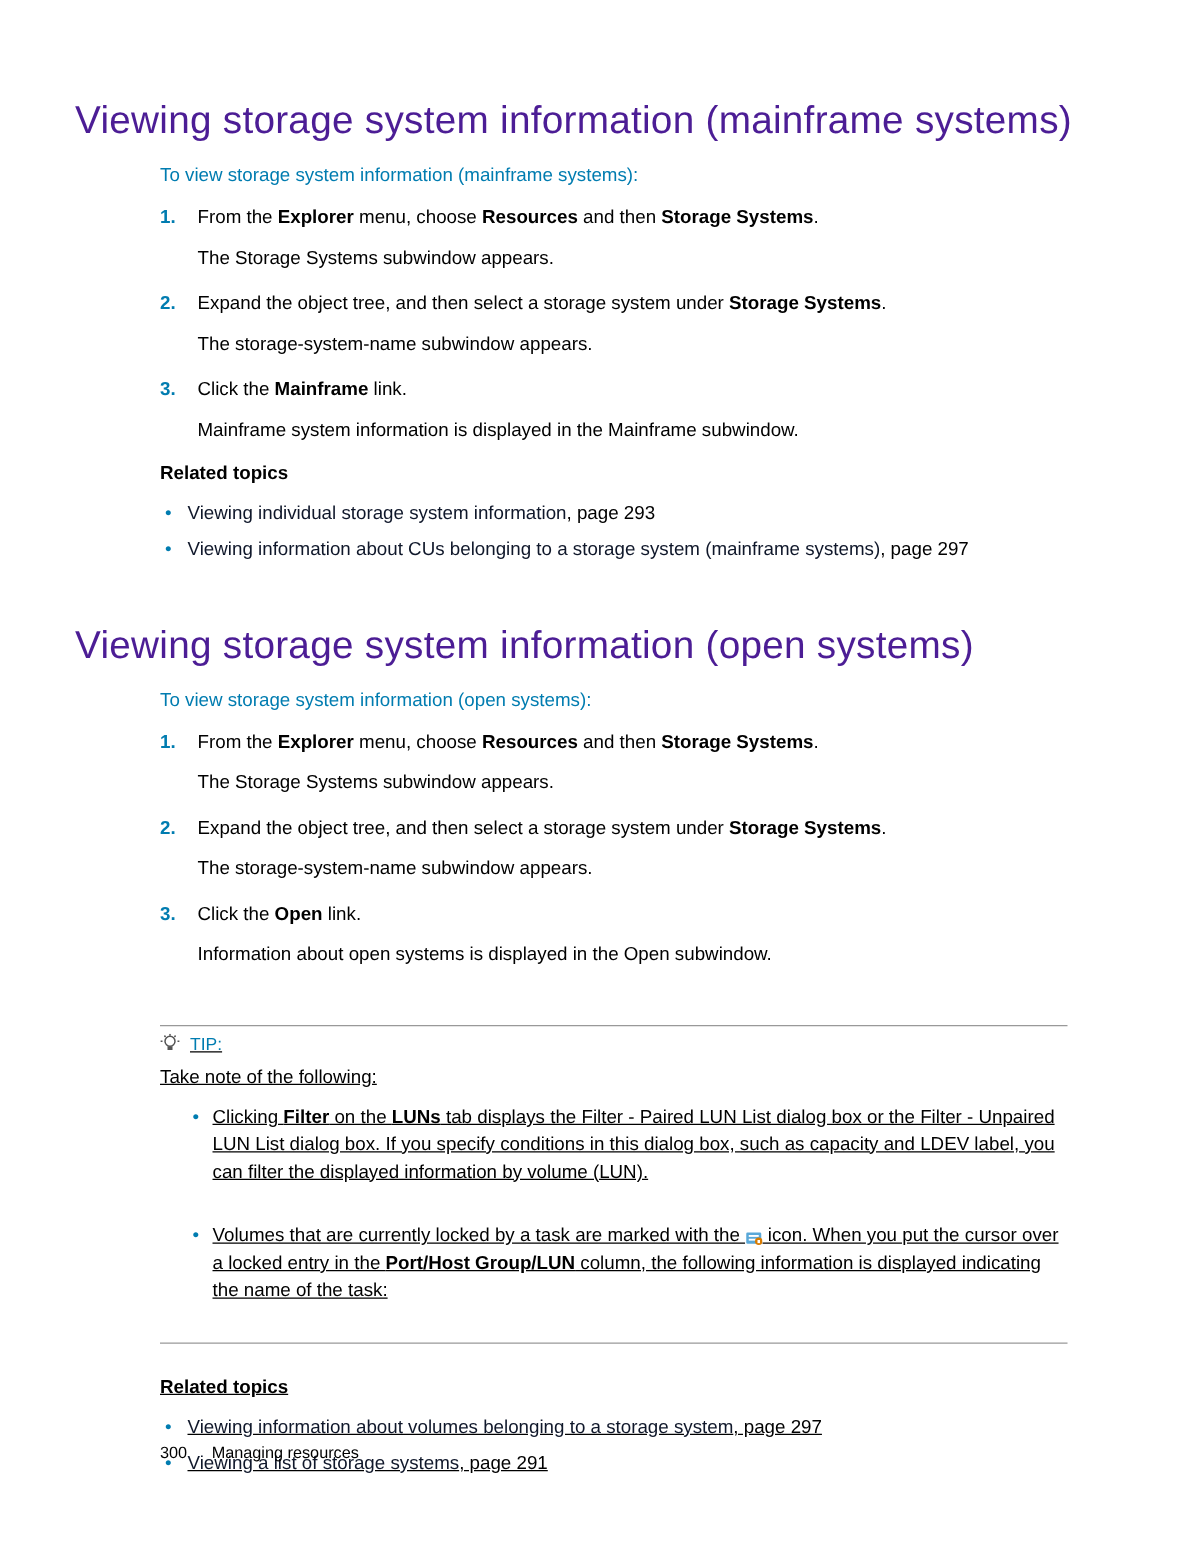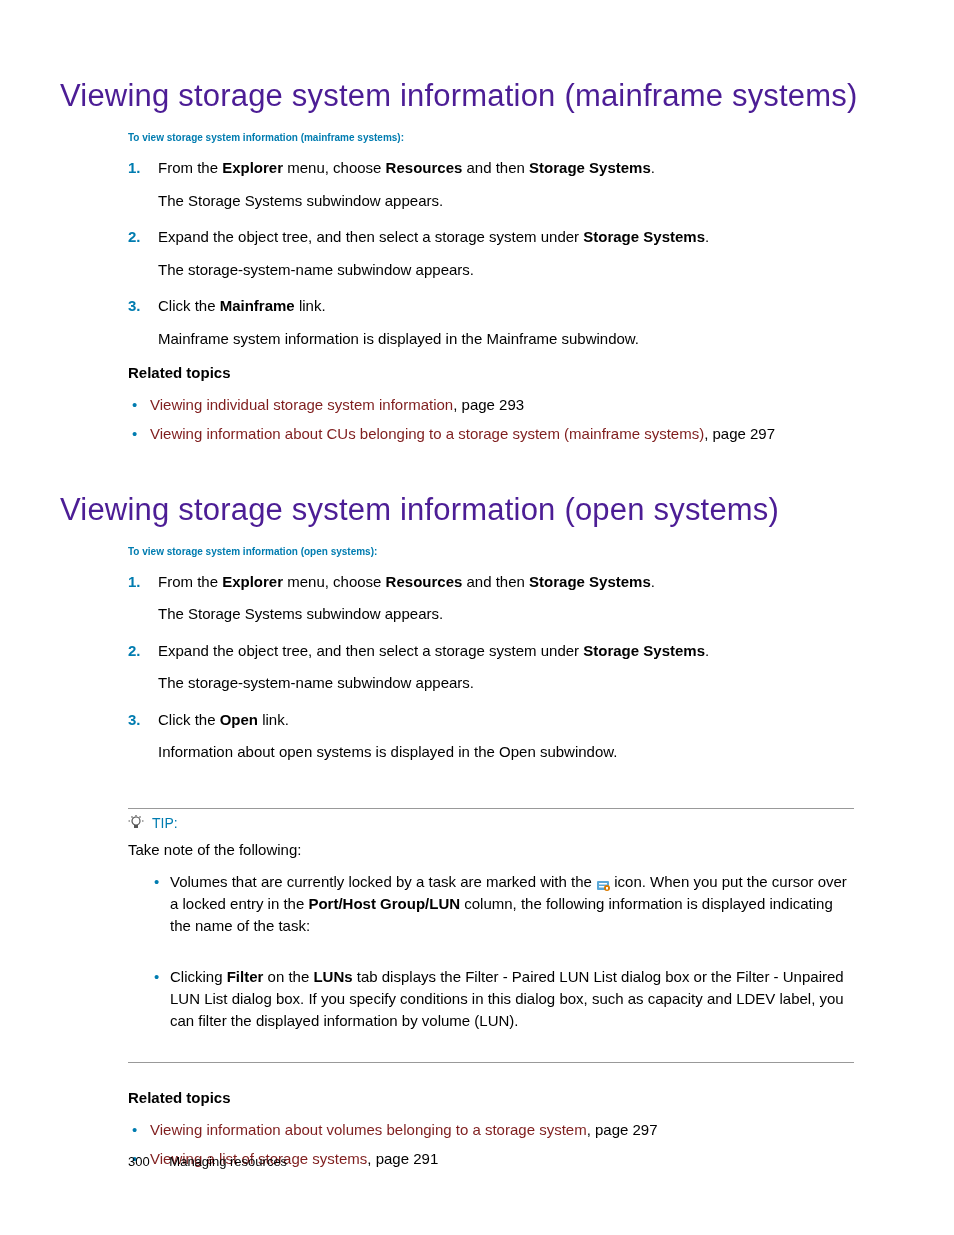--- a/index.html
+++ b/index.html
@@ -20,22 +20,22 @@
     color: #4c1d95;
     margin: 0 0 18px 0;
     letter-spacing: 0.2px;
   }
   .indent {
     margin-left: 68px;
     margin-right: 40px;
   }
   .sub-procedure-title {
     color: #007cb0;
-    font-weight: bold;
-    font-size: 10px;
+    font-weight: normal;
+    font-size: 15px;
     margin: 0 0 14px 0;
   }
   ol.steps {
     list-style: none;
     padding: 0;
     margin: 0 0 14px 0;
     counter-reset: step;
   }
   ol.steps > li {
     counter-increment: step;
@@ -78,27 +78,28 @@
   }
   ul.bullets > li::before {
     content: "•";
     position: absolute;
     left: 4px;
     top: 0;
     color: #007cb0;
     font-size: 15px;
   }
   a.doc-link {
-    color: #7f1d1d;
+    color: #0f172a;
     text-decoration: none;
   }
   .section-gap { height: 26px; }
   .tip-block {
     margin: 44px 4px 0 68px;
     margin-right: 40px;
+    text-decoration: underline;
   }
   .tip-rule {
     border-top: 1px solid #999;
     margin-bottom: 6px;
   }
   .tip-header {
     display: flex;
     align-items: center;
     gap: 8px;
     margin-bottom: 8px;
@@ -225,31 +226,31 @@
         <line x1="12.5" y1="1.5" x2="11.5" y2="2.5"></line>
         <rect x="6" y="10" width="4" height="3" fill="#555" stroke="none"></rect>
       </svg>
     </span>
     <span class="tip-label">TIP:</span>
   </div>
   <div class="tip-body">
     <div>Take note of the following:</div>
     <ul class="tip-bullets">
       <li>
+        <span>Clicking </span><span class="bold">Filter</span><span> on the </span><span class="bold">LUNs</span><span> tab displays the Filter - Paired LUN List dialog box or the Filter - Unpaired LUN List dialog box. If you specify conditions in this dialog box, such as capacity and LDEV label, you can filter the displayed information by volume (LUN).</span>
+      </li>
+      <li>
         <span>Volumes that are currently locked by a task are marked with the </span><span class="lock-icon"><svg viewBox="0 0 14 14">
               <rect x="1" y="3" width="12" height="9" rx="1" fill="#5aa8d8"></rect>
               <rect x="3" y="5" width="8" height="1.5" fill="#fff"></rect>
               <rect x="3" y="8" width="8" height="1.5" fill="#fff"></rect>
               <circle cx="11" cy="10" r="3" fill="#d97b00"></circle>
               <rect x="10" y="9" width="2" height="2.5" fill="#fff"></rect>
             </svg></span><span> icon. When you put the cursor over a locked entry in the </span><span class="bold">Port/Host Group/LUN</span><span> column, the following information is displayed indicating the name of the task:</span>
       </li>
-      <li>
-        <span>Clicking </span><span class="bold">Filter</span><span> on the </span><span class="bold">LUNs</span><span> tab displays the Filter - Paired LUN List dialog box or the Filter - Unpaired LUN List dialog box. If you specify conditions in this dialog box, such as capacity and LDEV label, you can filter the displayed information by volume (LUN).</span>
-      </li>
     </ul>
   </div>
   <div class="tip-rule-bottom"></div>
 
   <p class="related-heading">Related topics</p>
   <ul class="bullets">
     <li>
       <a class="doc-link">Viewing information about volumes belonging to a storage system</a><span>, page 297</span>
     </li>
     <li>

